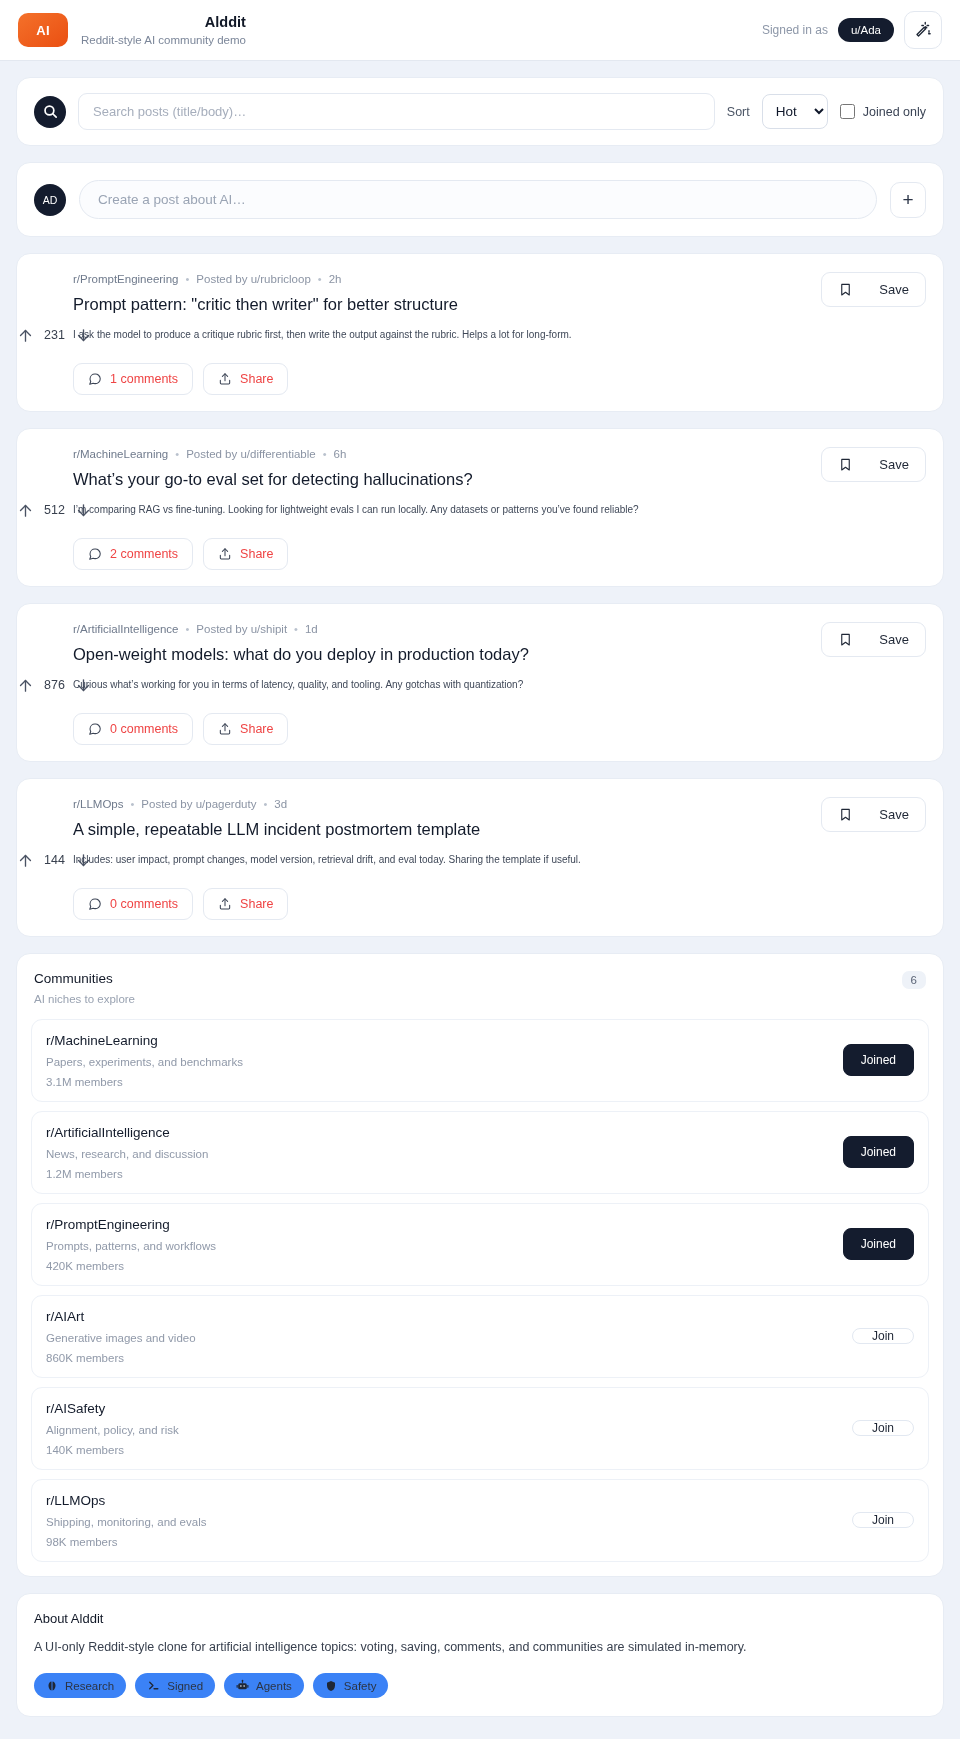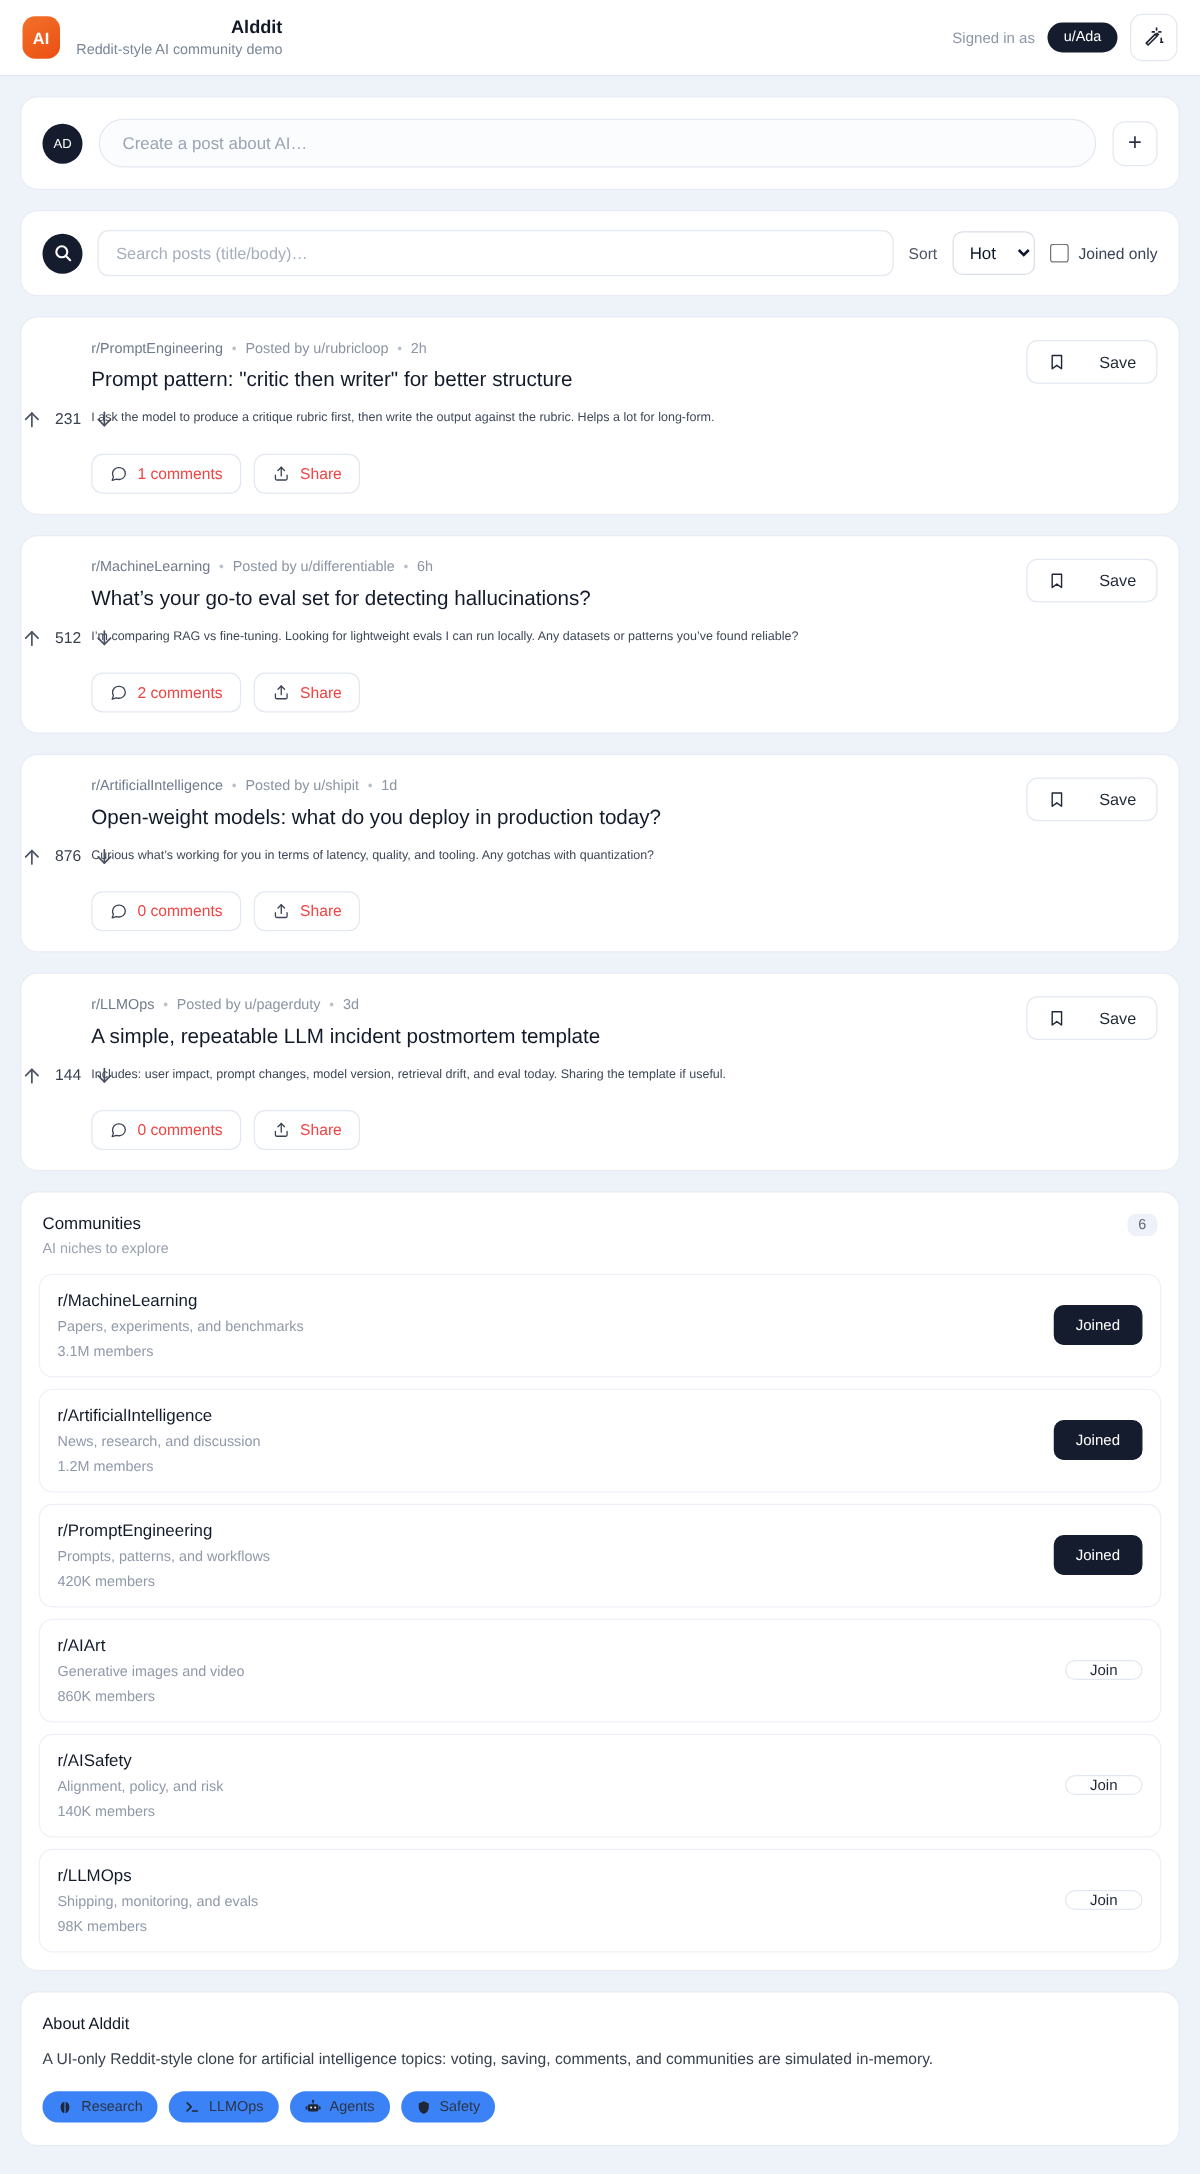--- a/index.html
+++ b/index.html
@@ -16,21 +16,21 @@
   .topbar {
     background: #ffffff;
     border-bottom: 1px solid #e3e8f0;
     padding: 11px 18px;
     display: flex;
     align-items: center;
     justify-content: space-between;
   }
   .brand { display: flex; align-items: center; gap: 13px; }
   .brand-logo {
-    width: 30px; height: 34px;
+    width: 50px; height: 34px;
     border-radius: 10px;
     background: linear-gradient(145deg, #f4712a, #ea4f12);
     color: #fff;
     font-size: 13px;
     font-weight: bold;
     display: flex; align-items: center; justify-content: center;
     letter-spacing: .2px;
   }
   .brand-text { line-height: 1.25; text-align: right; }
   .brand-title { font-size: 14.5px; font-weight: bold; color: #111827; }
@@ -290,30 +290,20 @@
           <path d="M20 15v-2M21.5 17h-2"></path>
         </svg>
       </span>
     </div>
   </div>
 </div>
 
 <div class="shell">
 
   <div class="card">
-    <div class="composer">
-      <div class="avatar">AD</div>
-      <input class="composer-input" type="text" placeholder="Create a post about AI…" style="">
-      <div class="plus-btn">
-        <span>+</span>
-      </div>
-    </div>
-  </div>
-
-  <div class="card">
     <div class="searchbar">
       <div class="search-circle">
         <span>
           <svg width="17" height="17" viewBox="0 0 24 24" fill="none" stroke="#ffffff" stroke-width="2.4" stroke-linecap="round">
             <circle cx="10.5" cy="10.5" r="6.2"></circle>
             <line x1="15.2" y1="15.2" x2="20" y2="20"></line>
           </svg>
         </span>
       </div>
       <input class="search-input" type="text" placeholder="Search posts (title/body)…" style="">
@@ -322,20 +312,30 @@
         <option>Hot</option>
       </select>
       <span class="joined-only">
         <input type="checkbox" id="joinedonly" style="">
         <label for="joinedonly">Joined only</label>
       </span>
     </div>
   </div>
 
   <div class="card">
+    <div class="composer">
+      <div class="avatar">AD</div>
+      <input class="composer-input" type="text" placeholder="Create a post about AI…" style="">
+      <div class="plus-btn">
+        <span>+</span>
+      </div>
+    </div>
+  </div>
+
+  <div class="card">
     <div class="post">
       <div class="votes">
         <span class="vote-arrow">
           <svg width="17" height="17" viewBox="0 0 24 24" fill="none" stroke="#4a5263" stroke-width="1.9" stroke-linecap="round" stroke-linejoin="round">
               <line x1="12" y1="20" x2="12" y2="5"></line>
               <polyline points="5,12 12,5 19,12"></polyline>
             </svg>
         </span>
         <span class="score">231</span>
         <span class="vote-arrow">
@@ -652,21 +652,21 @@
           </span>
           <span>Research</span>
         </span>
         <span class="tag">
           <span>
             <svg width="13" height="13" viewBox="0 0 24 24" fill="none" stroke="#1f2736" stroke-width="2.4" stroke-linecap="round" stroke-linejoin="round">
                 <polyline points="5,6 11,12 5,18"></polyline>
                 <line x1="13" y1="18" x2="20" y2="18"></line>
               </svg>
           </span>
-          <span>LLMOps</span>
+          <span>Signed</span>
         </span>
         <span class="tag">
           <span>
             <svg width="13" height="13" viewBox="0 0 24 24" fill="#1f2736">
                 <rect x="4" y="8" width="16" height="11" rx="3"></rect>
                 <rect x="11" y="3" width="2" height="4"></rect>
                 <circle cx="12" cy="3" r="1.6"></circle>
                 <rect x="1" y="11" width="2.2" height="5" rx="1"></rect>
                 <rect x="20.8" y="11" width="2.2" height="5" rx="1"></rect>
                 <circle cx="9" cy="13" r="1.5" fill="#eef2f8"></circle>

